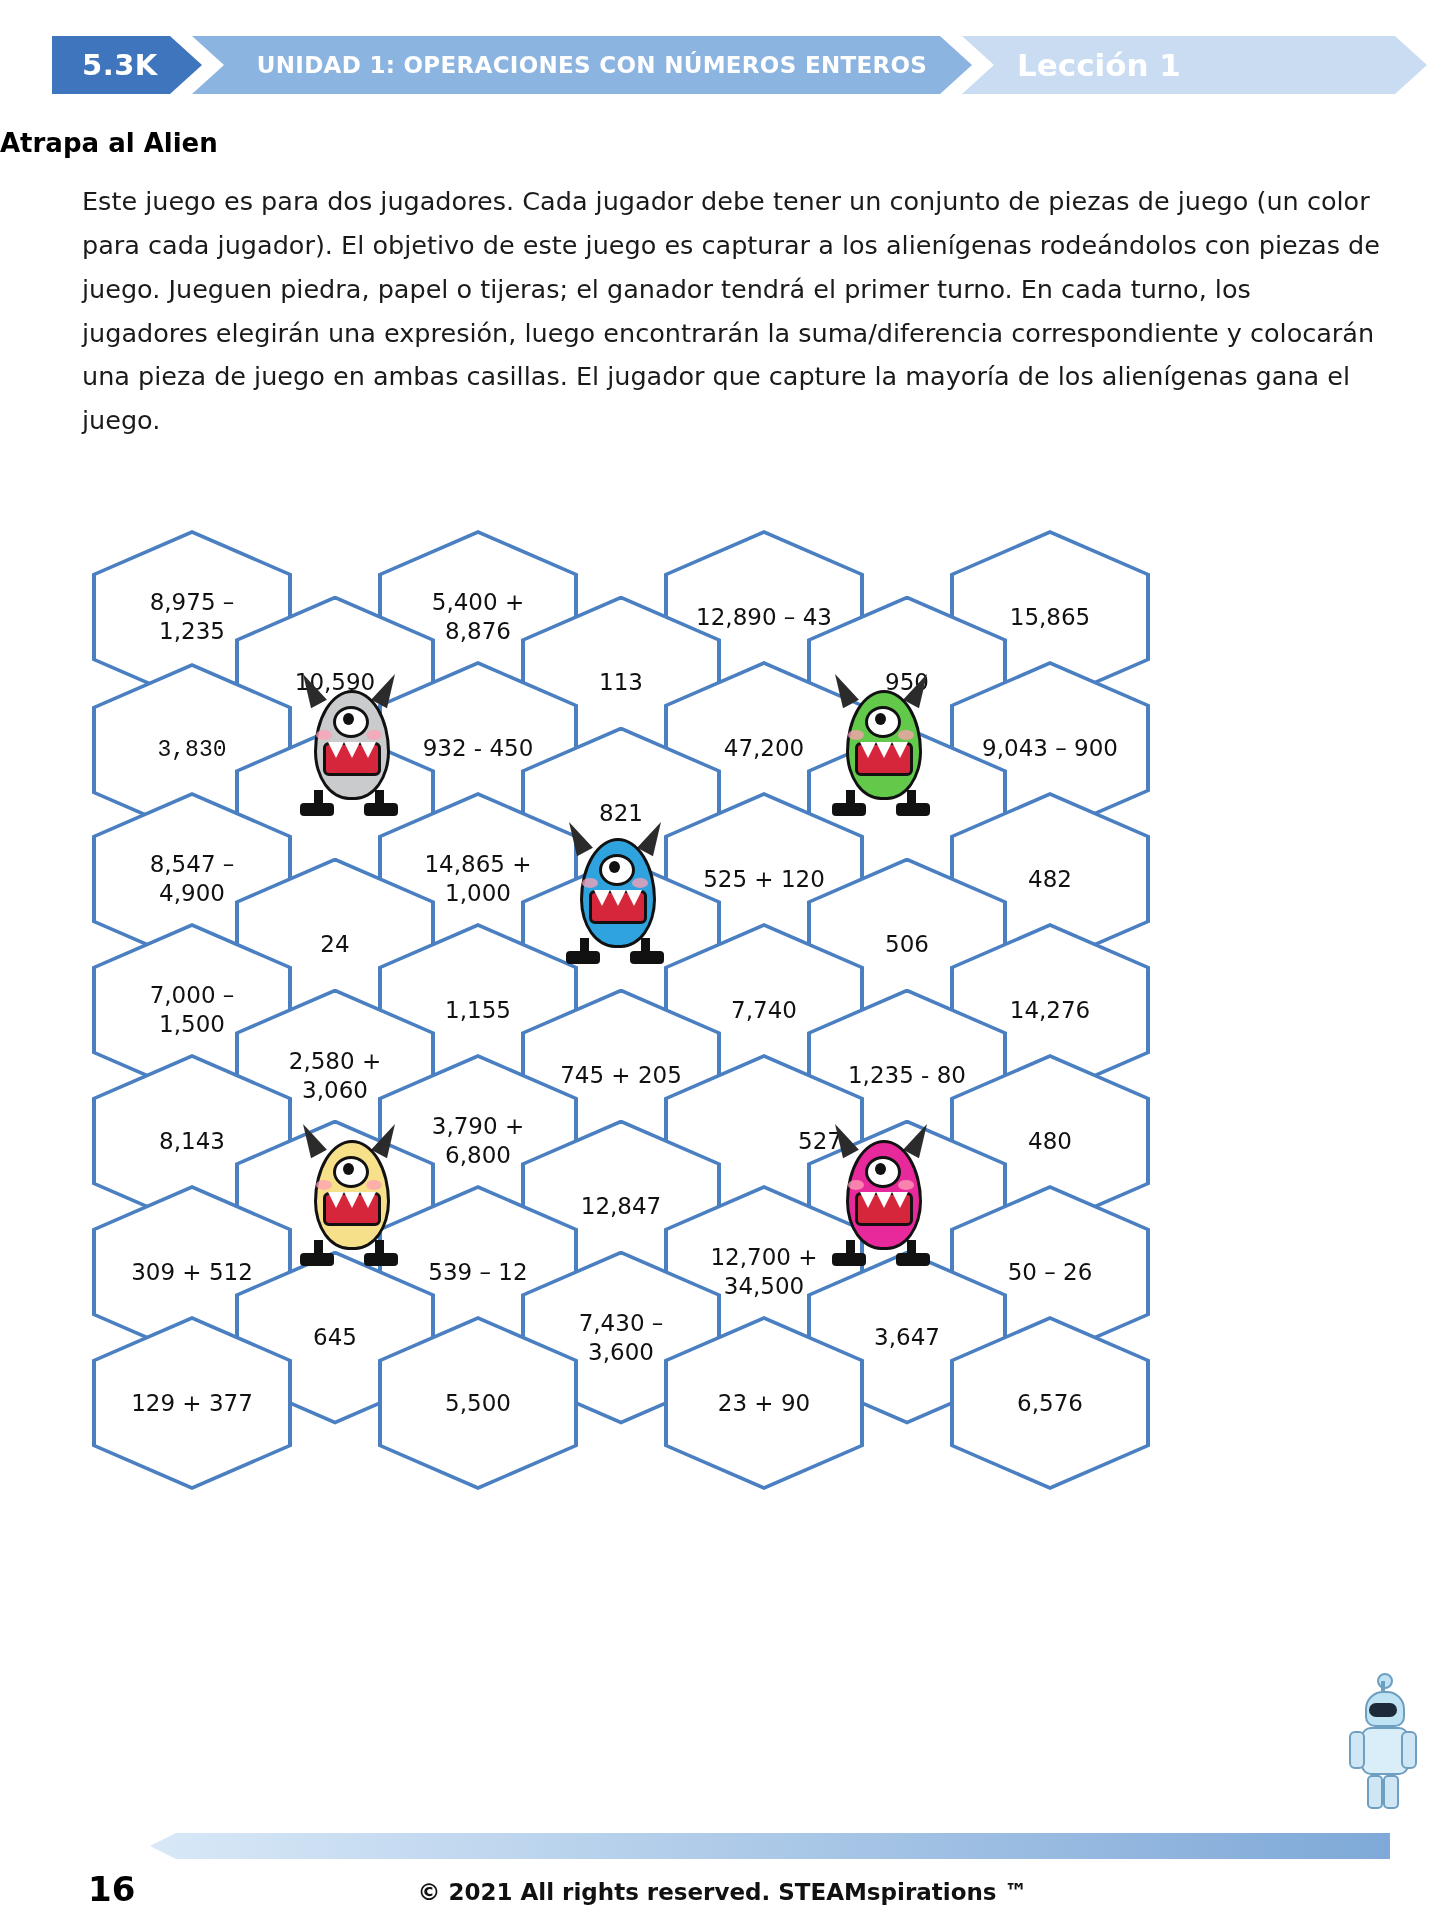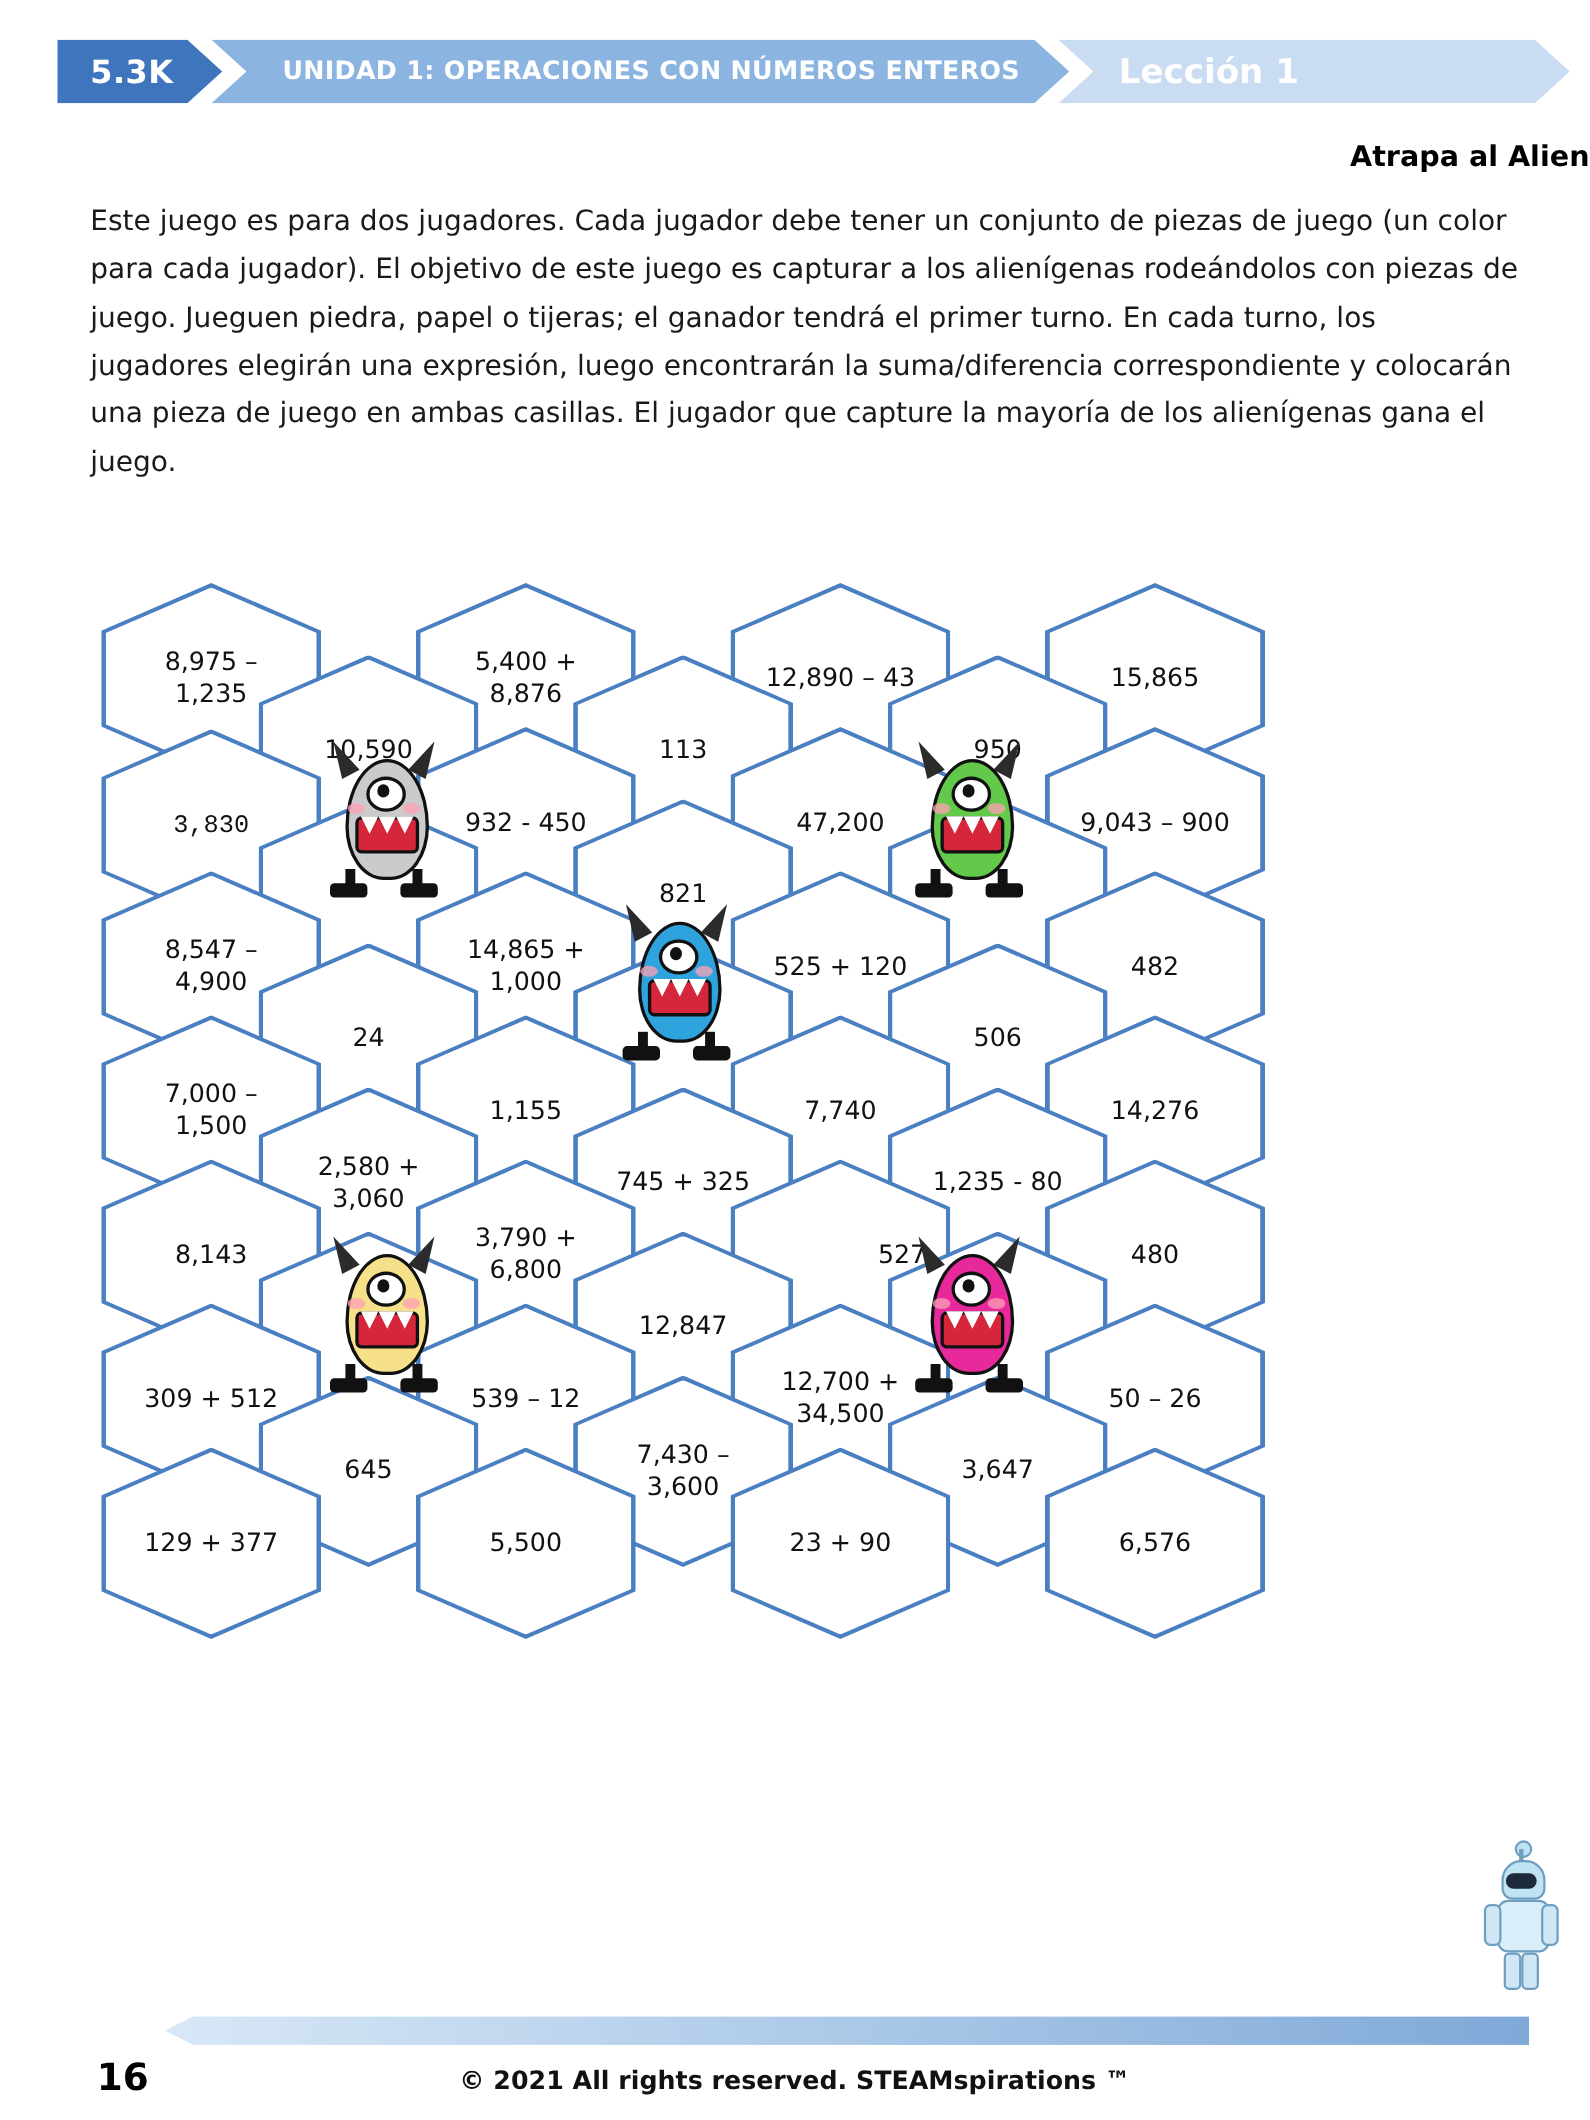--- a/index.html
+++ b/index.html
@@ -35,21 +35,21 @@
   .hdr-right{
     position:absolute;left:910px;top:0;height:58px;width:465px;
     background:#c9dcf2;
     clip-path:polygon(0 0, 433px 0, 465px 50%, 433px 100%, 0 100%, 32px 50%);
     color:#ffffff;font-weight:bold;font-size:31px;
     display:flex;align-items:center;box-sizing:border-box;padding-left:55px;
   }
 
   
   .title{
-    position:absolute;top:128px;left:0;width:100%;text-align:right;
+    position:absolute;top:128px;left:0;width:100%;text-align:left;
     font-size:26px;font-weight:bold;color:#000;
   }
   .para{
     position:absolute;top:180px;left:82px;width:1300px;
     font-size:25.5px;line-height:1.72;color:#1a1a1a;
     text-align:left;
   }
 
   
   .board{position:absolute;left:92px;top:530px;width:1270px;height:1290px;}
@@ -283,21 +283,21 @@
       <div class="txt">14,276</div>
     </div>
     <div class="hex" style="left: 143px; top: 458.5px;">
       <div class="hexbg"></div>
       <div class="hexin"></div>
       <div class="txt">2,580 + 3,060</div>
     </div>
     <div class="hex" style="left: 429px; top: 458.5px;">
       <div class="hexbg"></div>
       <div class="hexin"></div>
-      <div class="txt">745 + 325</div>
+      <div class="txt">745 + 205</div>
     </div>
     <div class="hex" style="left: 715px; top: 458.5px;">
       <div class="hexbg"></div>
       <div class="hexin"></div>
       <div class="txt">1,235 - 80</div>
     </div>
     <div class="hex" style="left: 0px; top: 524px;">
       <div class="hexbg"></div>
       <div class="hexin"></div>
       <div class="txt">8,143</div>

